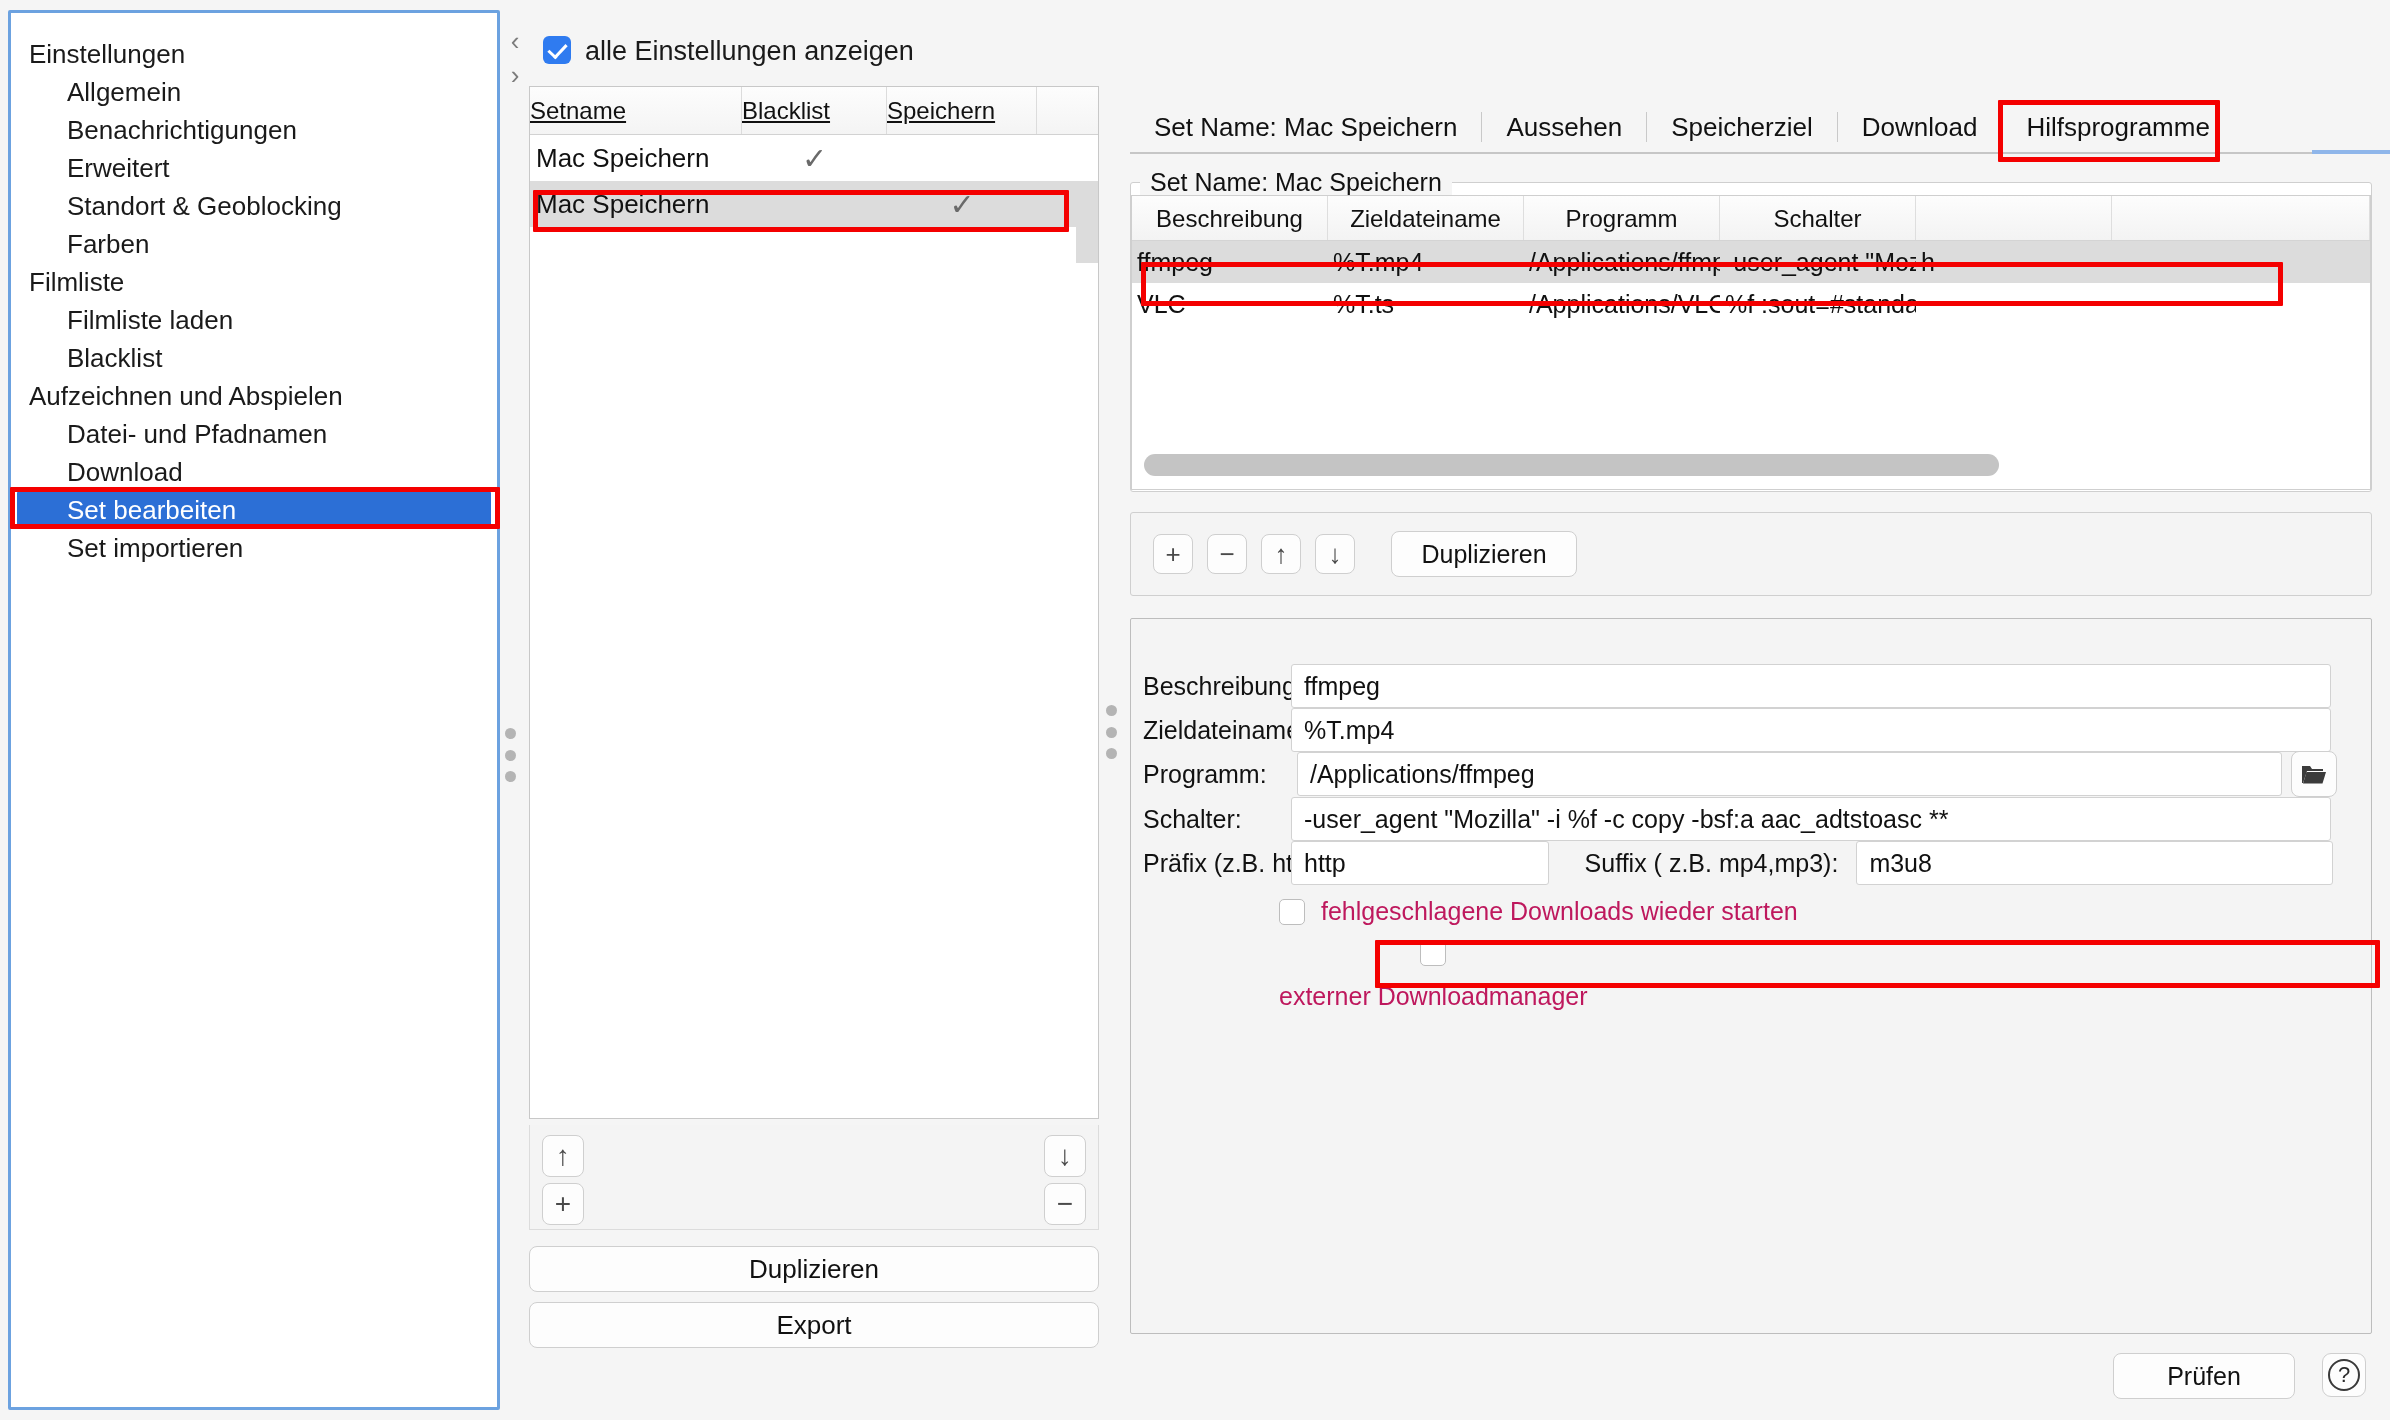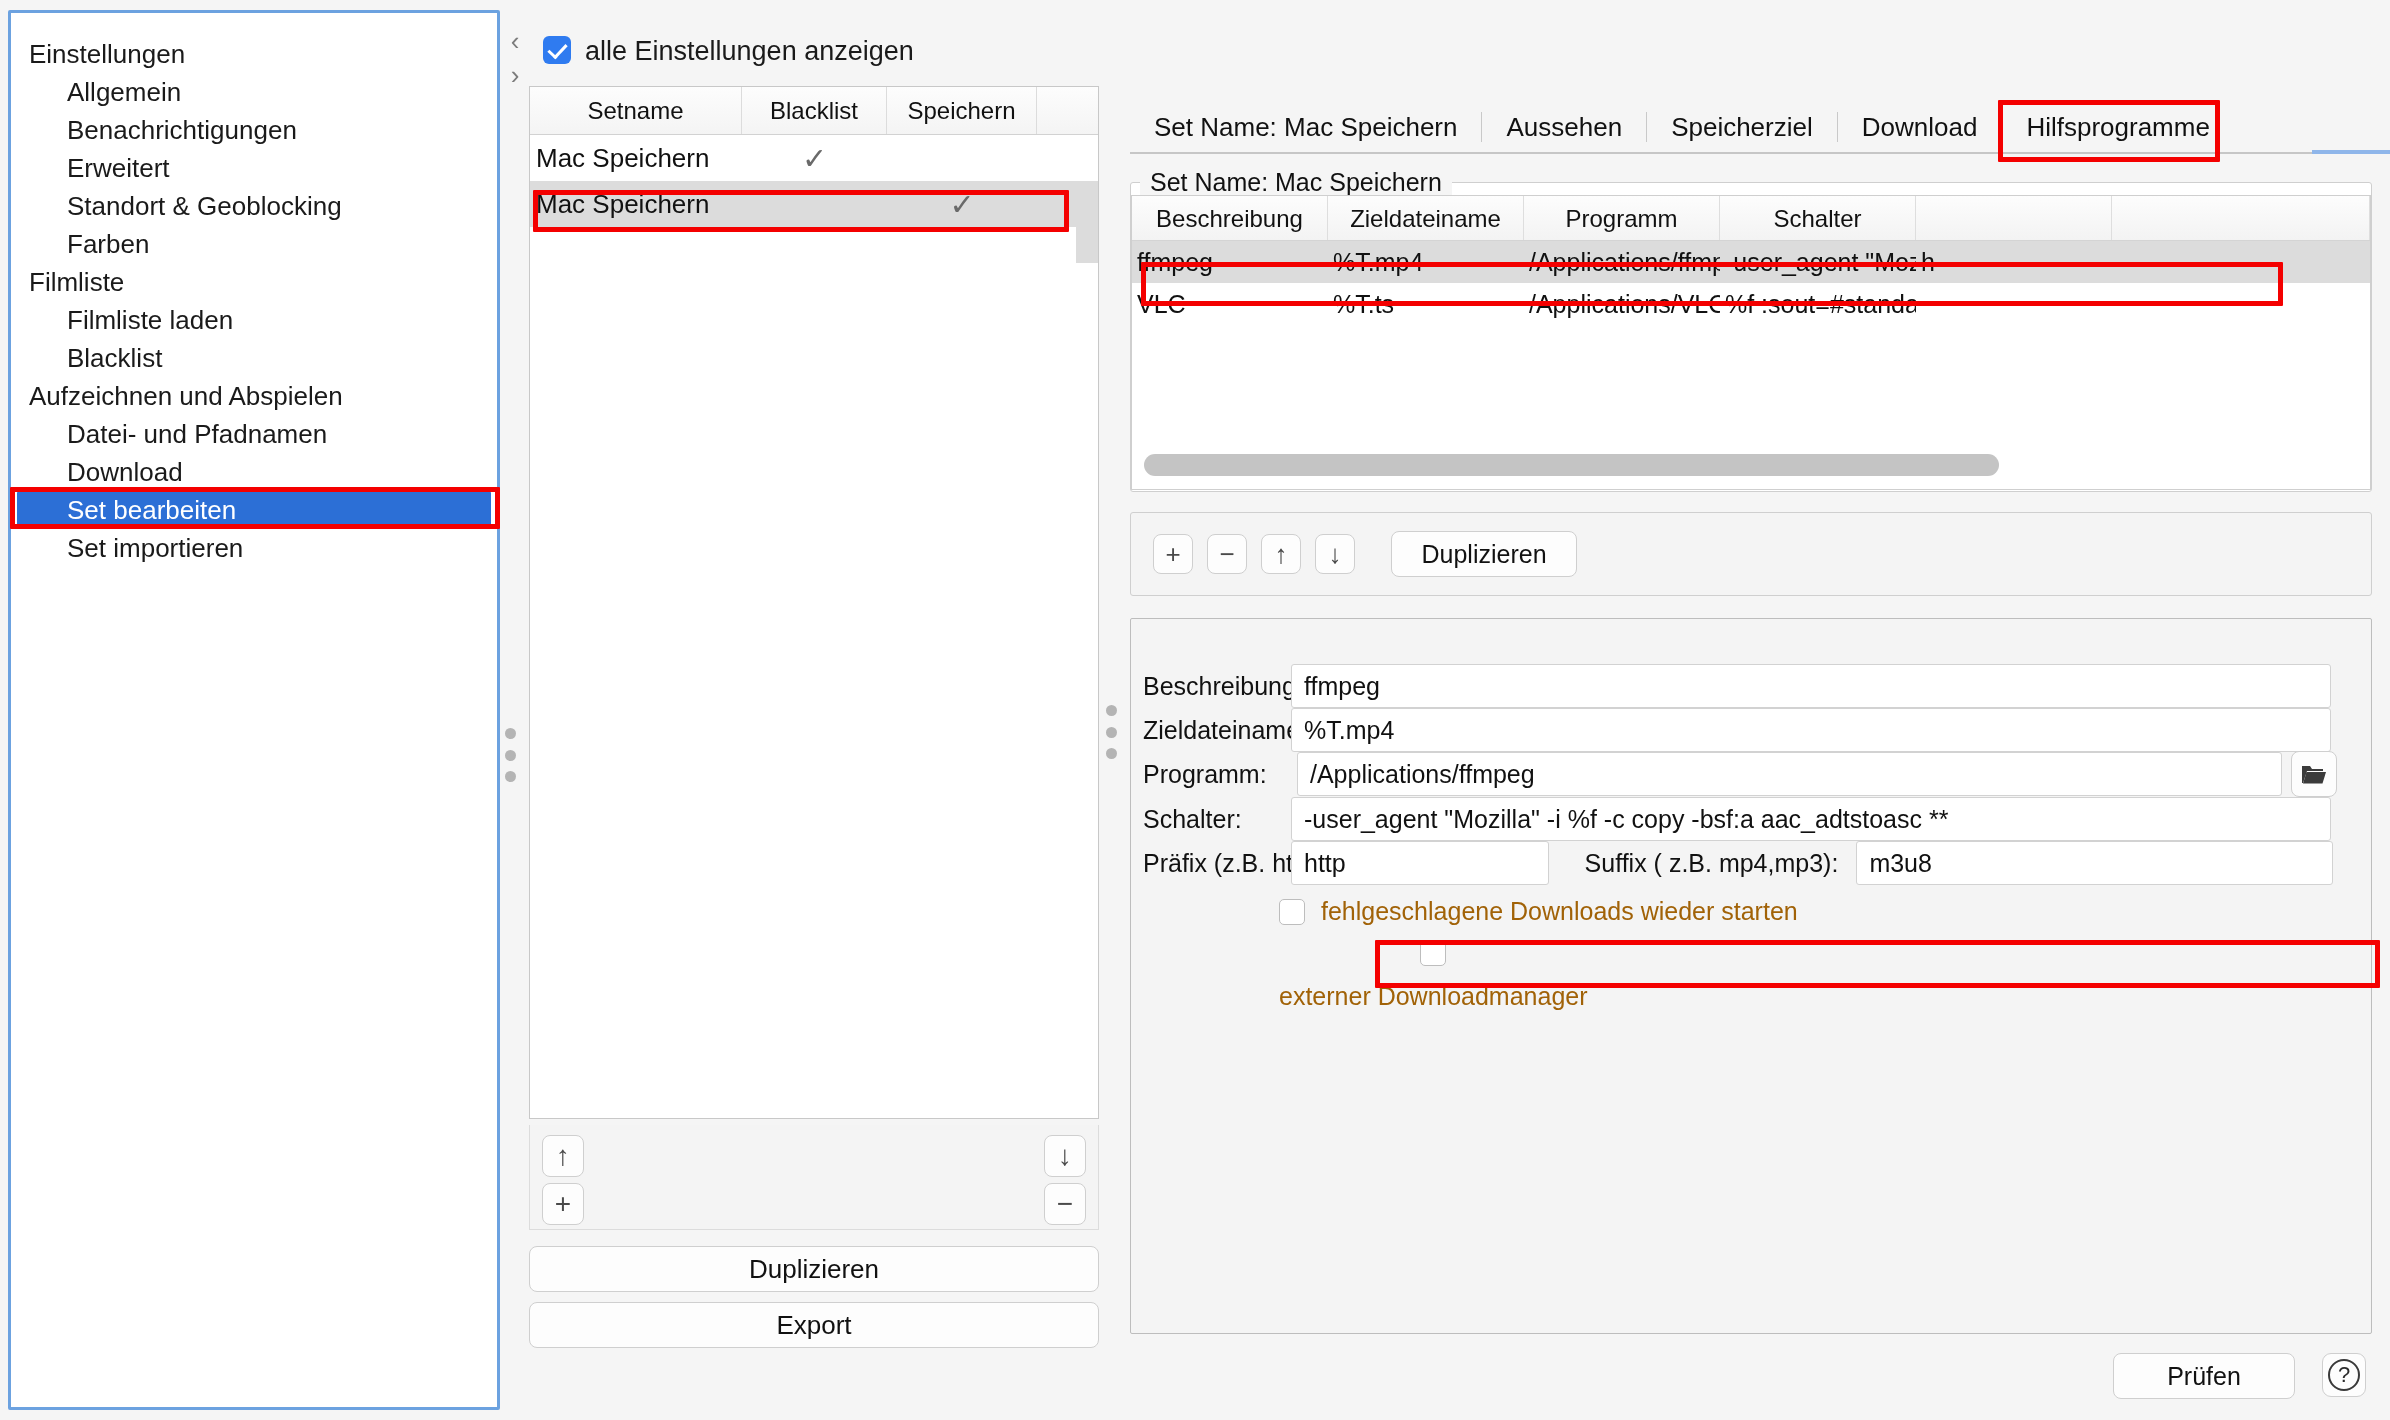--- a/index.html
+++ b/index.html
@@ -87,22 +87,22 @@
     width: 570px; height: 1033px;
     background: #ffffff;
     border: 1px solid #c8c8c8;
   }
   #set-head {
     display: flex; height: 48px;
     border-bottom: 1px solid #d2d2d2;
     background: linear-gradient(#fdfdfd,#f4f4f4);
   }
   #set-head div {
-    font-size: 24px; color: #111; text-align: center;
-    line-height: 48px; border-right: 1px solid #dcdcdc;
+    font-size: 24px; color: #111; 
+    line-height: 48px; border-right: 1px solid #dcdcdc; text-decoration: underline;
   }
   #set-head div:last-child { border-right: none; }
   .sh-name { width: 212px; }
   .sh-play { width: 145px; }
   .sh-save { width: 150px; }
   .sh-pad  { flex: 1; }
 
   .set-row {
     display: flex; height: 46px; align-items: center;
     font-size: 26px; color: #111; position: relative;
@@ -228,21 +228,21 @@
     display: flex; align-items: center; height: 44px;
     white-space: nowrap; overflow: hidden;
   }
   #folder-btn {
     position: absolute; left: 1160px; top: 45px;
     width: 46px; height: 46px;
     background: #fdfdfd; border: 1px solid #cfcfcf; border-radius: 8px;
     display: flex; align-items: center; justify-content: center;
   }
   .chkrow { position: absolute; display: flex; align-items: center; gap: 16px; }
-  .chklabel { font-size: 25px; color: #a16207; white-space: nowrap; }
+  .chklabel { font-size: 25px; color: #be185d; white-space: nowrap; }
 
   #pruefen-btn {
     position: absolute; left: 2113px; top: 1353px;
     width: 182px; height: 46px;
     background: #fdfdfd; border: 1px solid #cfcfcf; border-radius: 8px;
     display: flex; align-items: center; justify-content: center;
     font-size: 25px; color: #111;
   }
   #help-btn {
     position: absolute; left: 2322px; top: 1353px;

